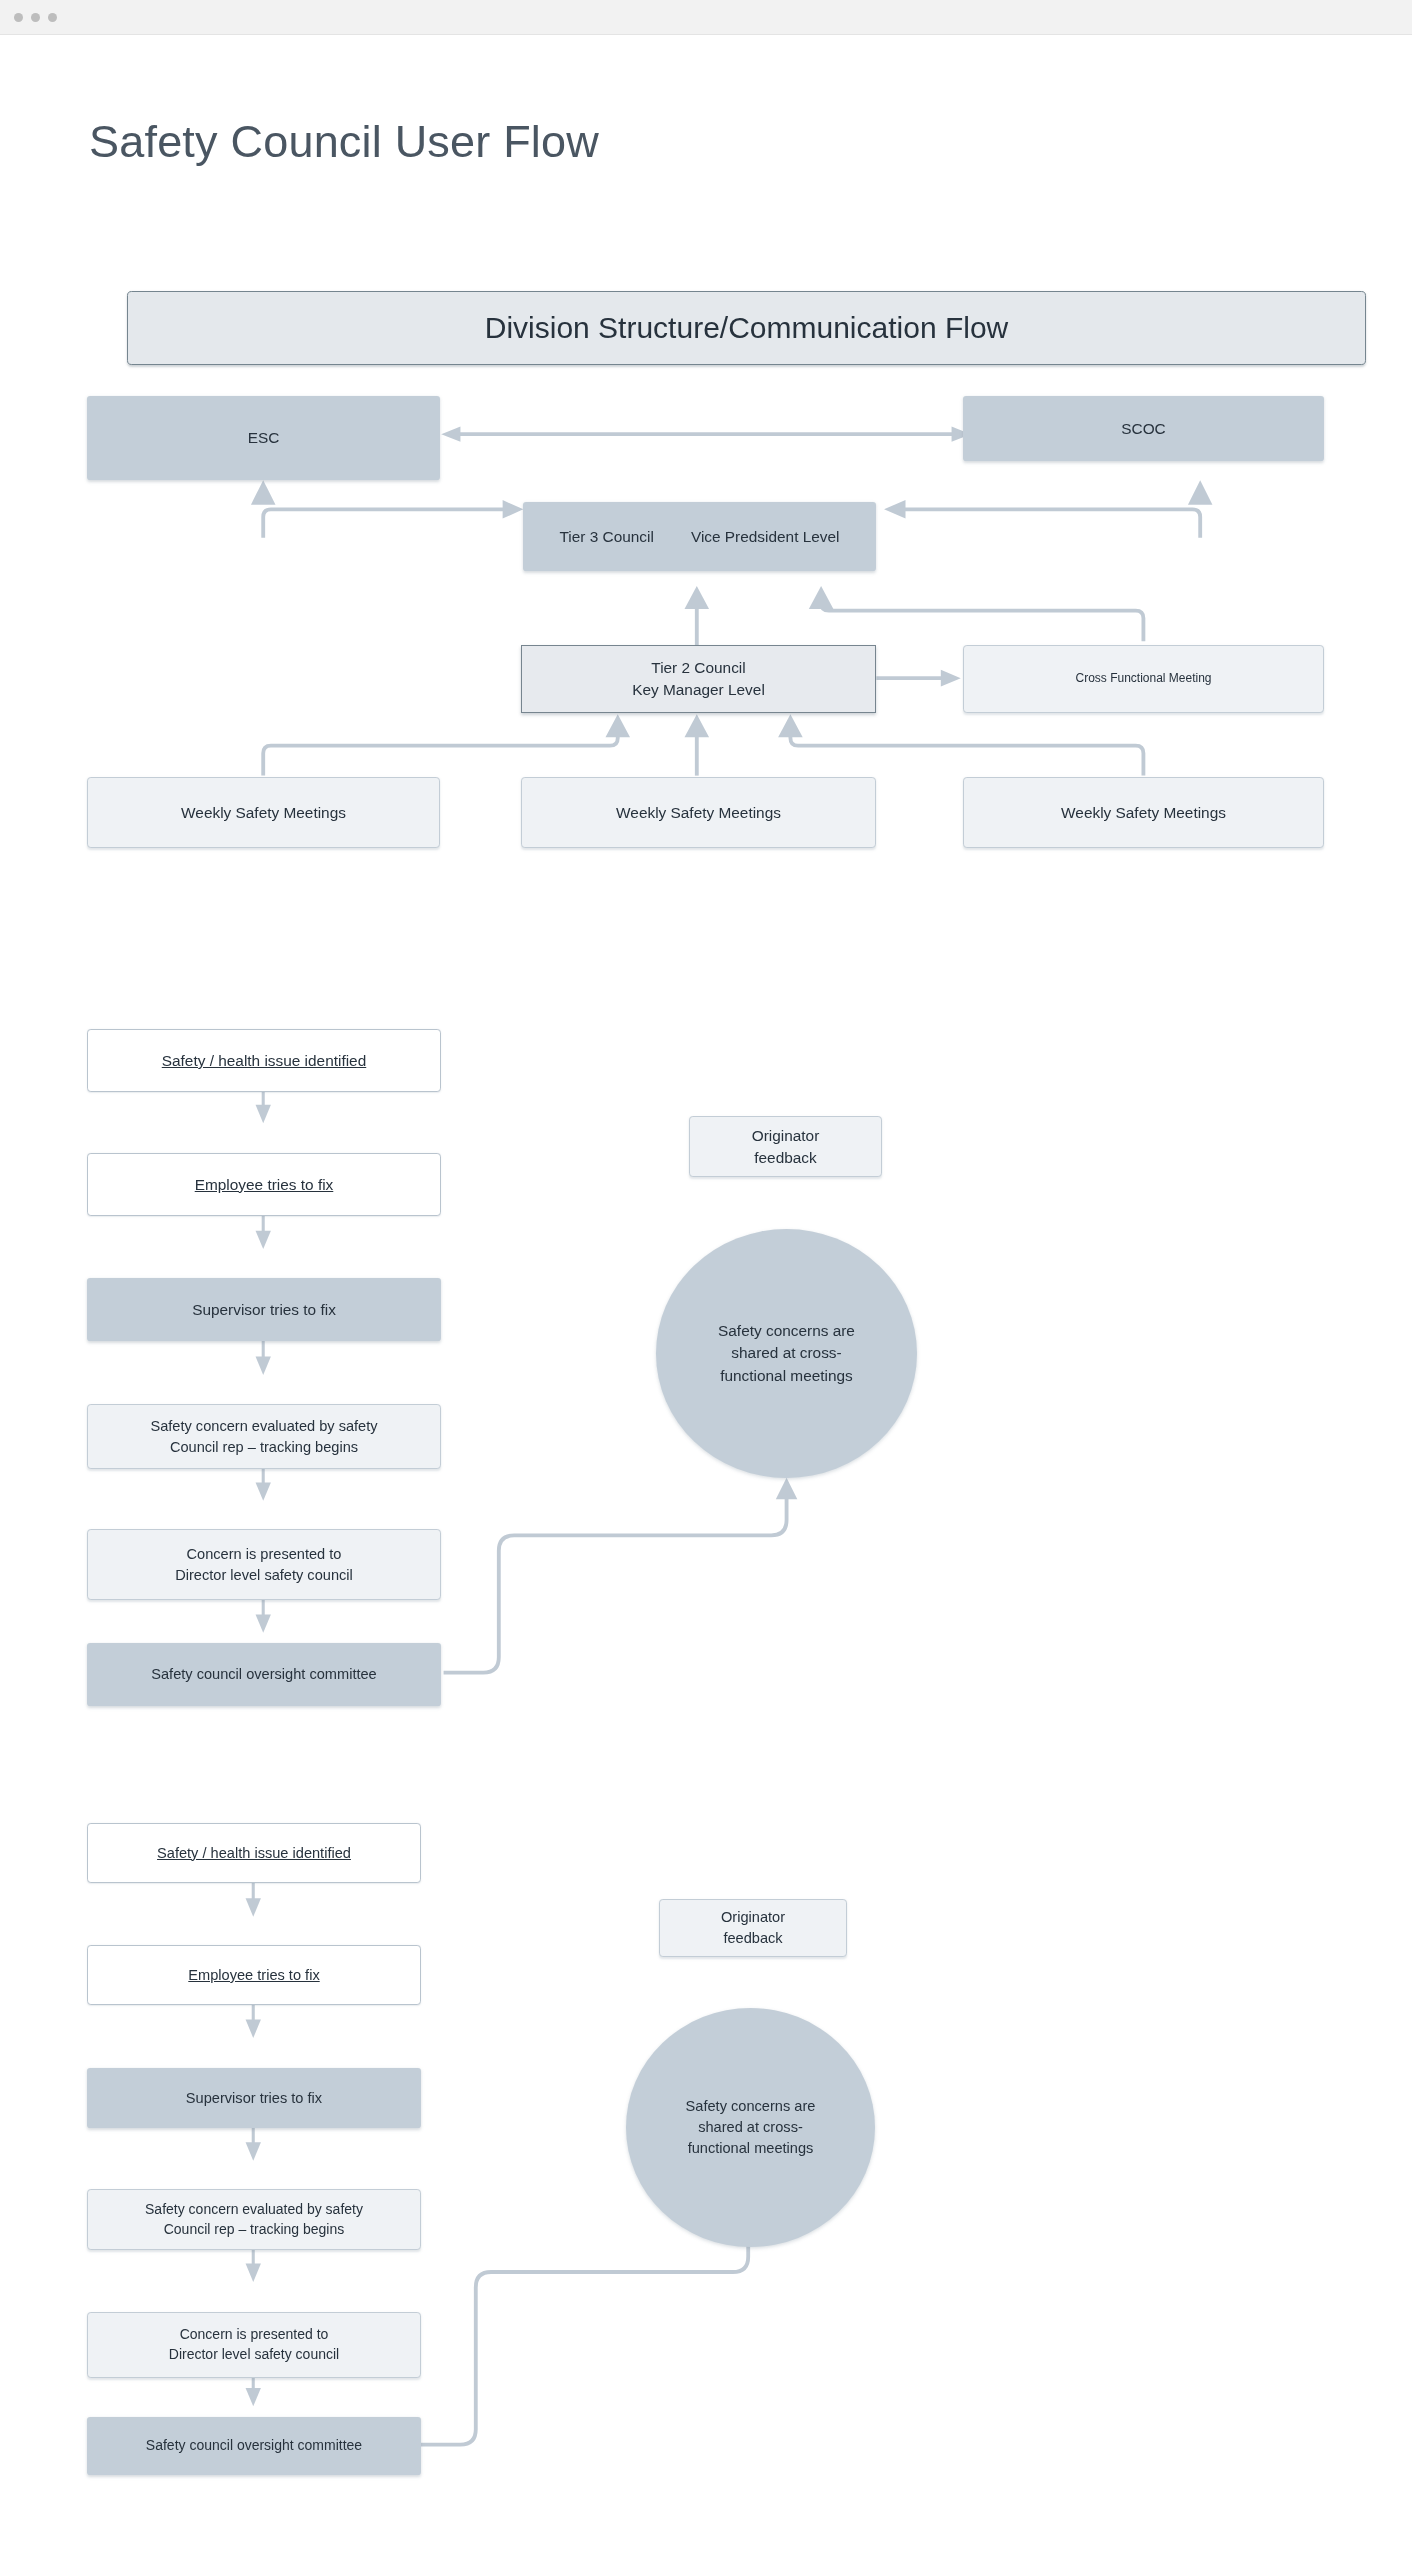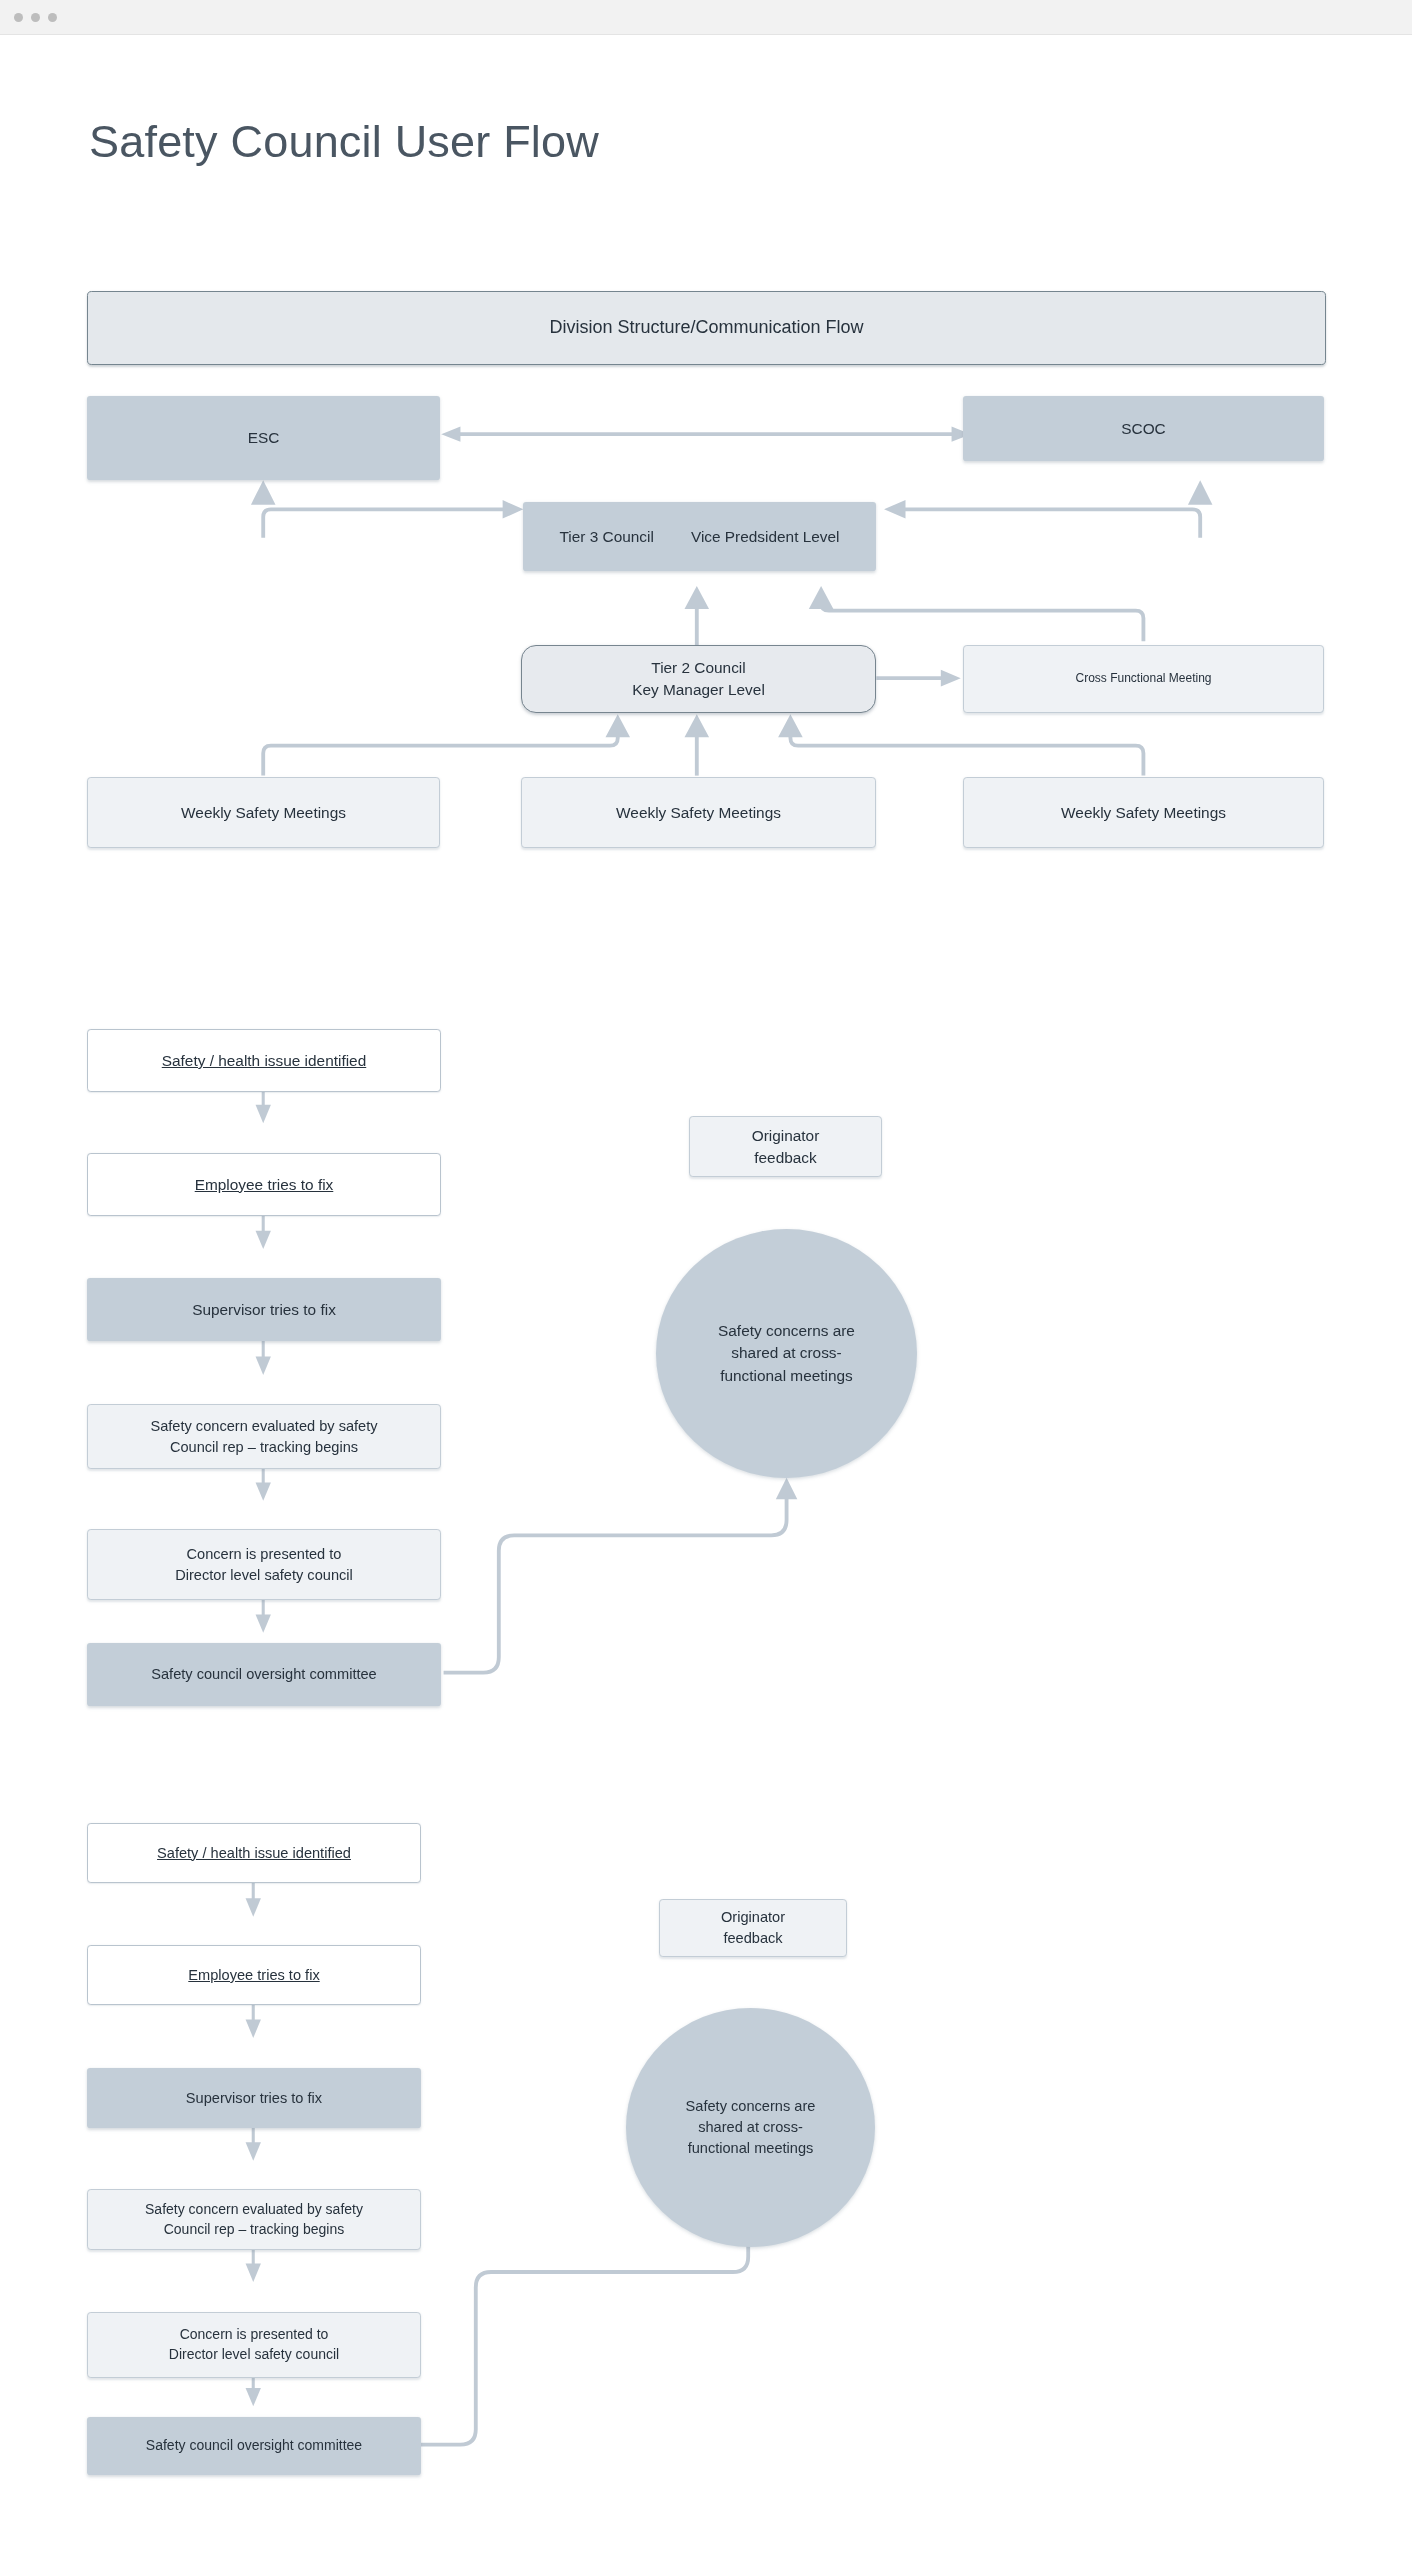--- a/index.html
+++ b/index.html
@@ -46,41 +46,42 @@
     text-align: center;
     color: #27323d;
     line-height: 1.42;
     border-radius: 3.8px;
   }
 
   .section-header {
     background: #e4e8ec;
     border: 1.5px solid #75858f;
     border-radius: 4.6px;
-    font-size: 18px;
+    font-size: 30px;
     box-shadow: 0 1.5px 2.3px rgba(90,105,120,.30);
+    margin-left: 40px;
   }
 
   .solid {                       
     background: #c3ced8;
     border: none;
     border-radius: 3.1px;
     box-shadow: 0 1.5px 3.1px rgba(120,135,150,.30);
   }
 
   .tinted {                      
     background: #eff2f5;
     border: 0.8px solid #c3cdd6;
     box-shadow: 0 1.5px 2.3px rgba(120,135,150,.22);
   }
 
   .tier2 {                       
     background: #e7eaee;
     border: 1.5px solid #77858f;
-    border-radius: 15px;
+    border-radius: 0;
     box-shadow: 0 1.5px 3.1px rgba(90,105,120,.32);
   }
 
   .plain {                       
     background: #ffffff;
     border: 0.8px solid #b9c4ce;
     box-shadow: 0 0.8px 1.5px rgba(130,145,160,.18);
     text-decoration: underline;
   }
 

